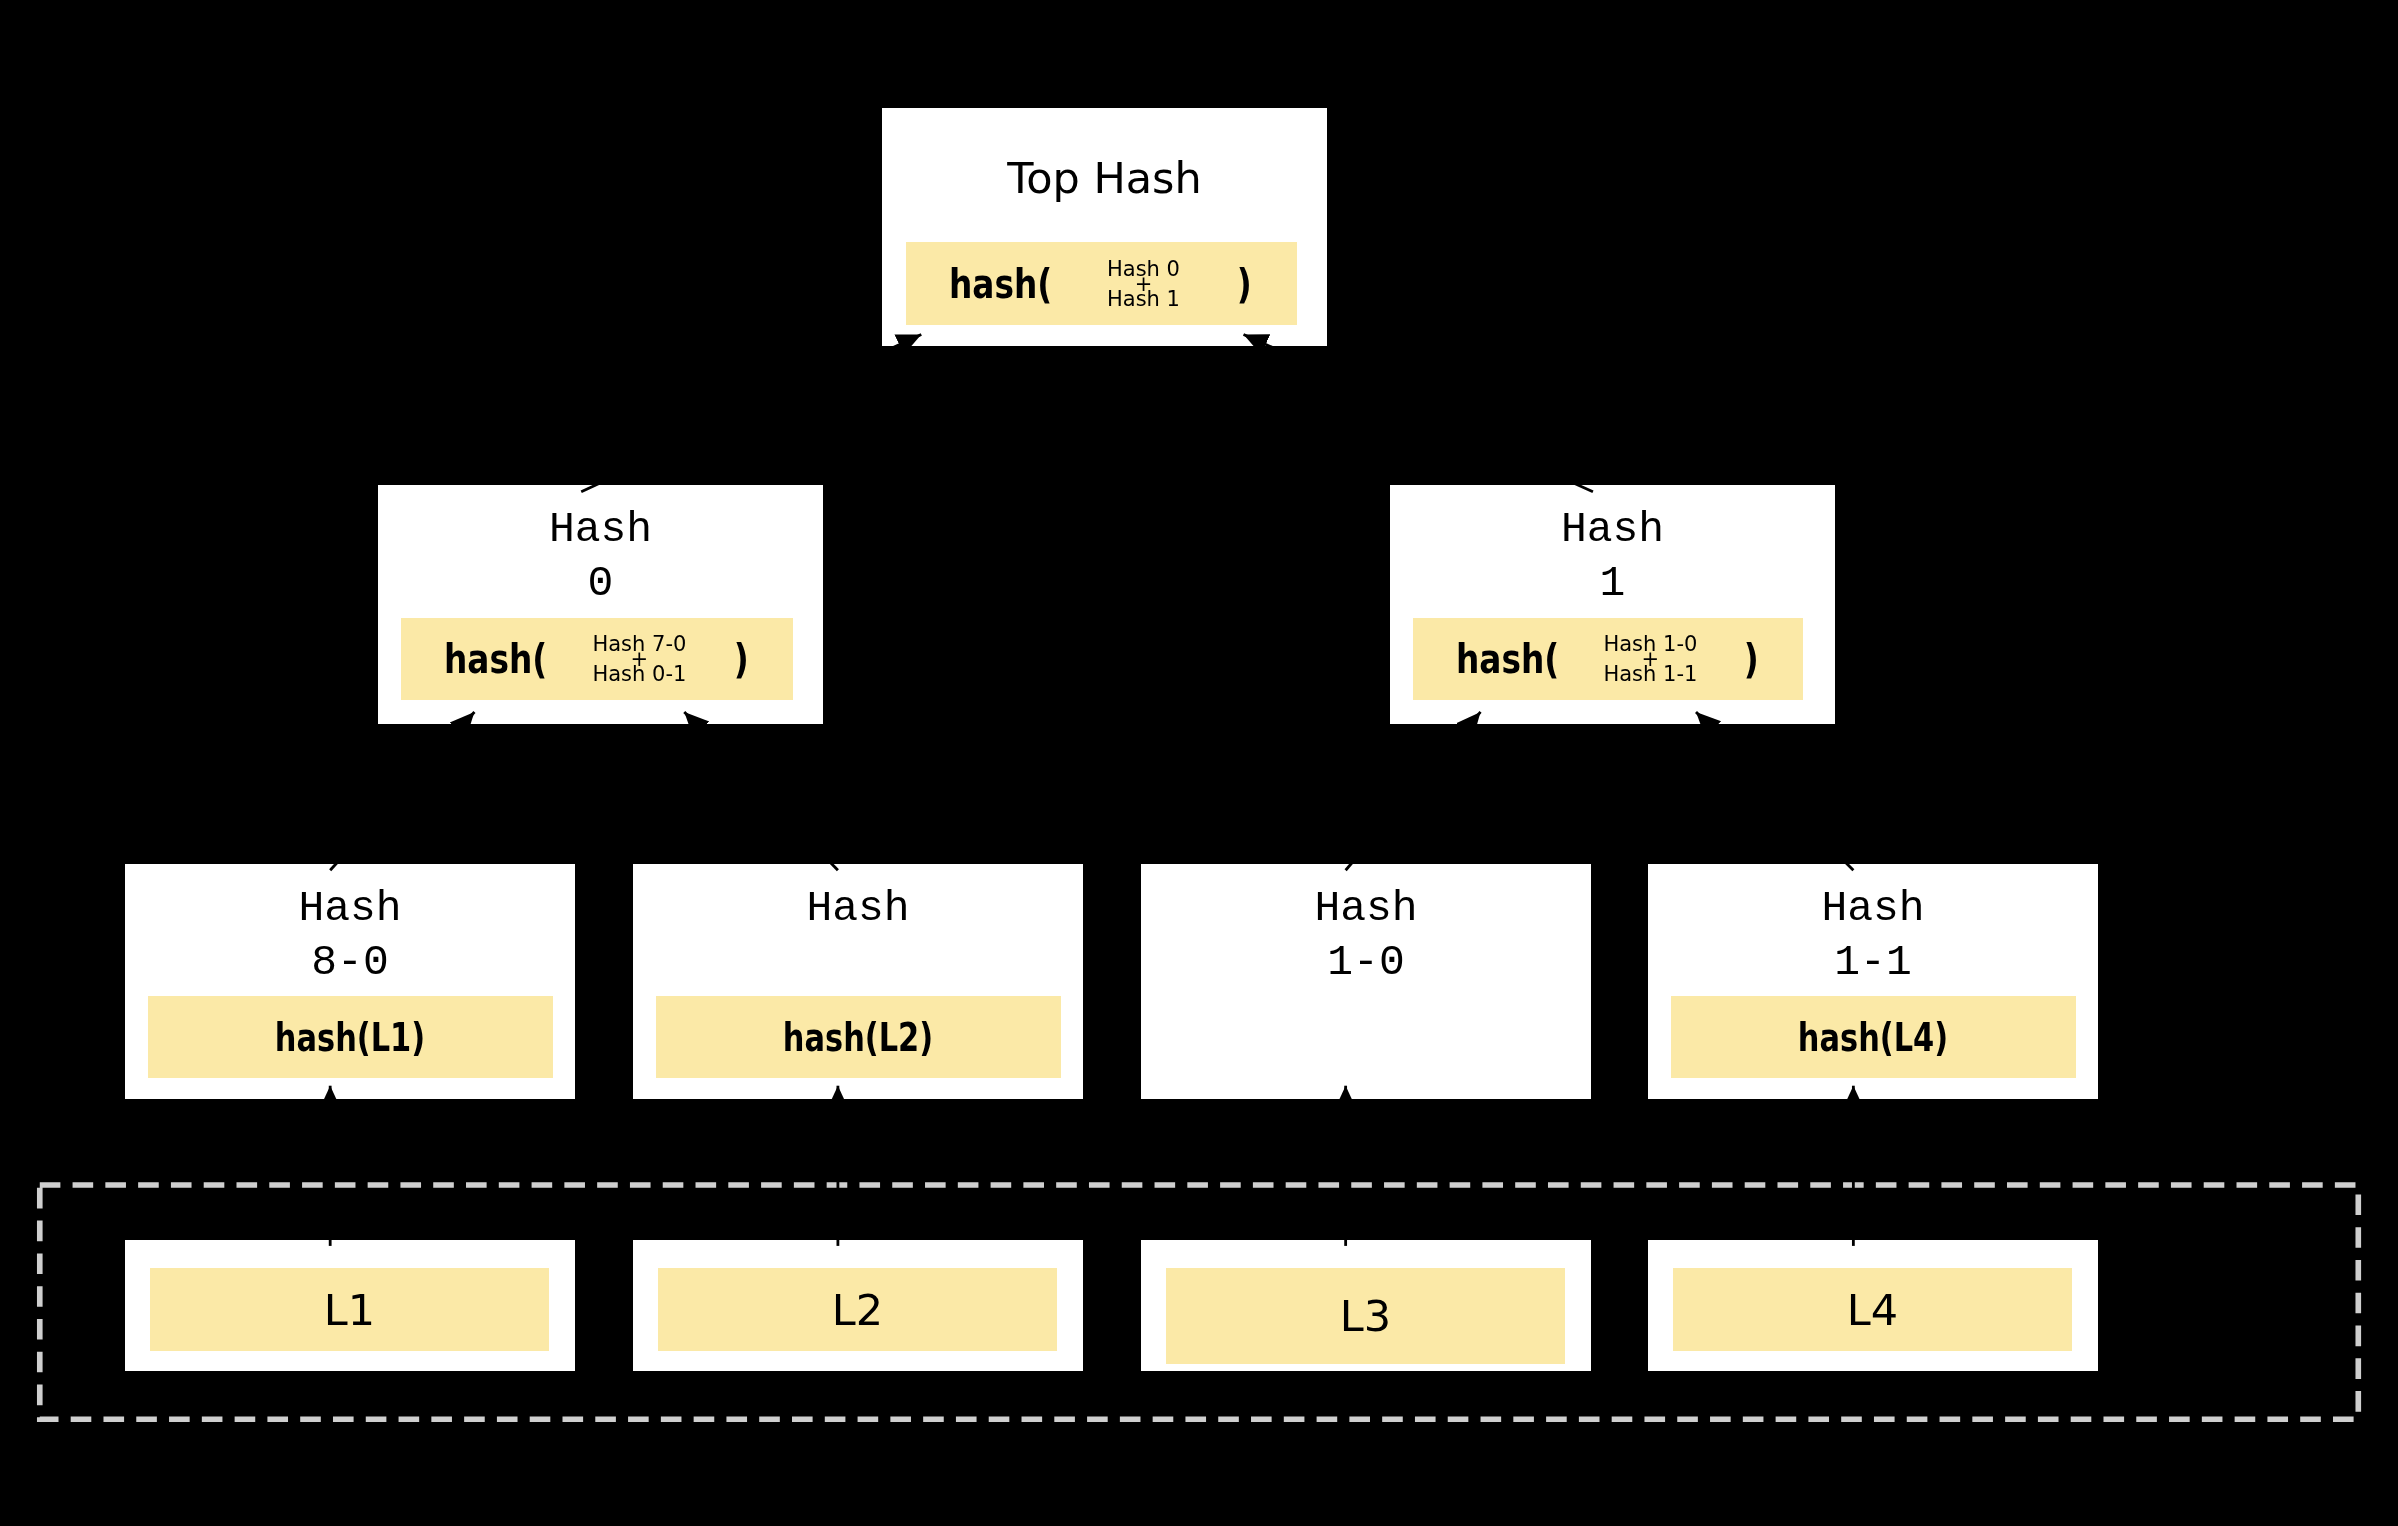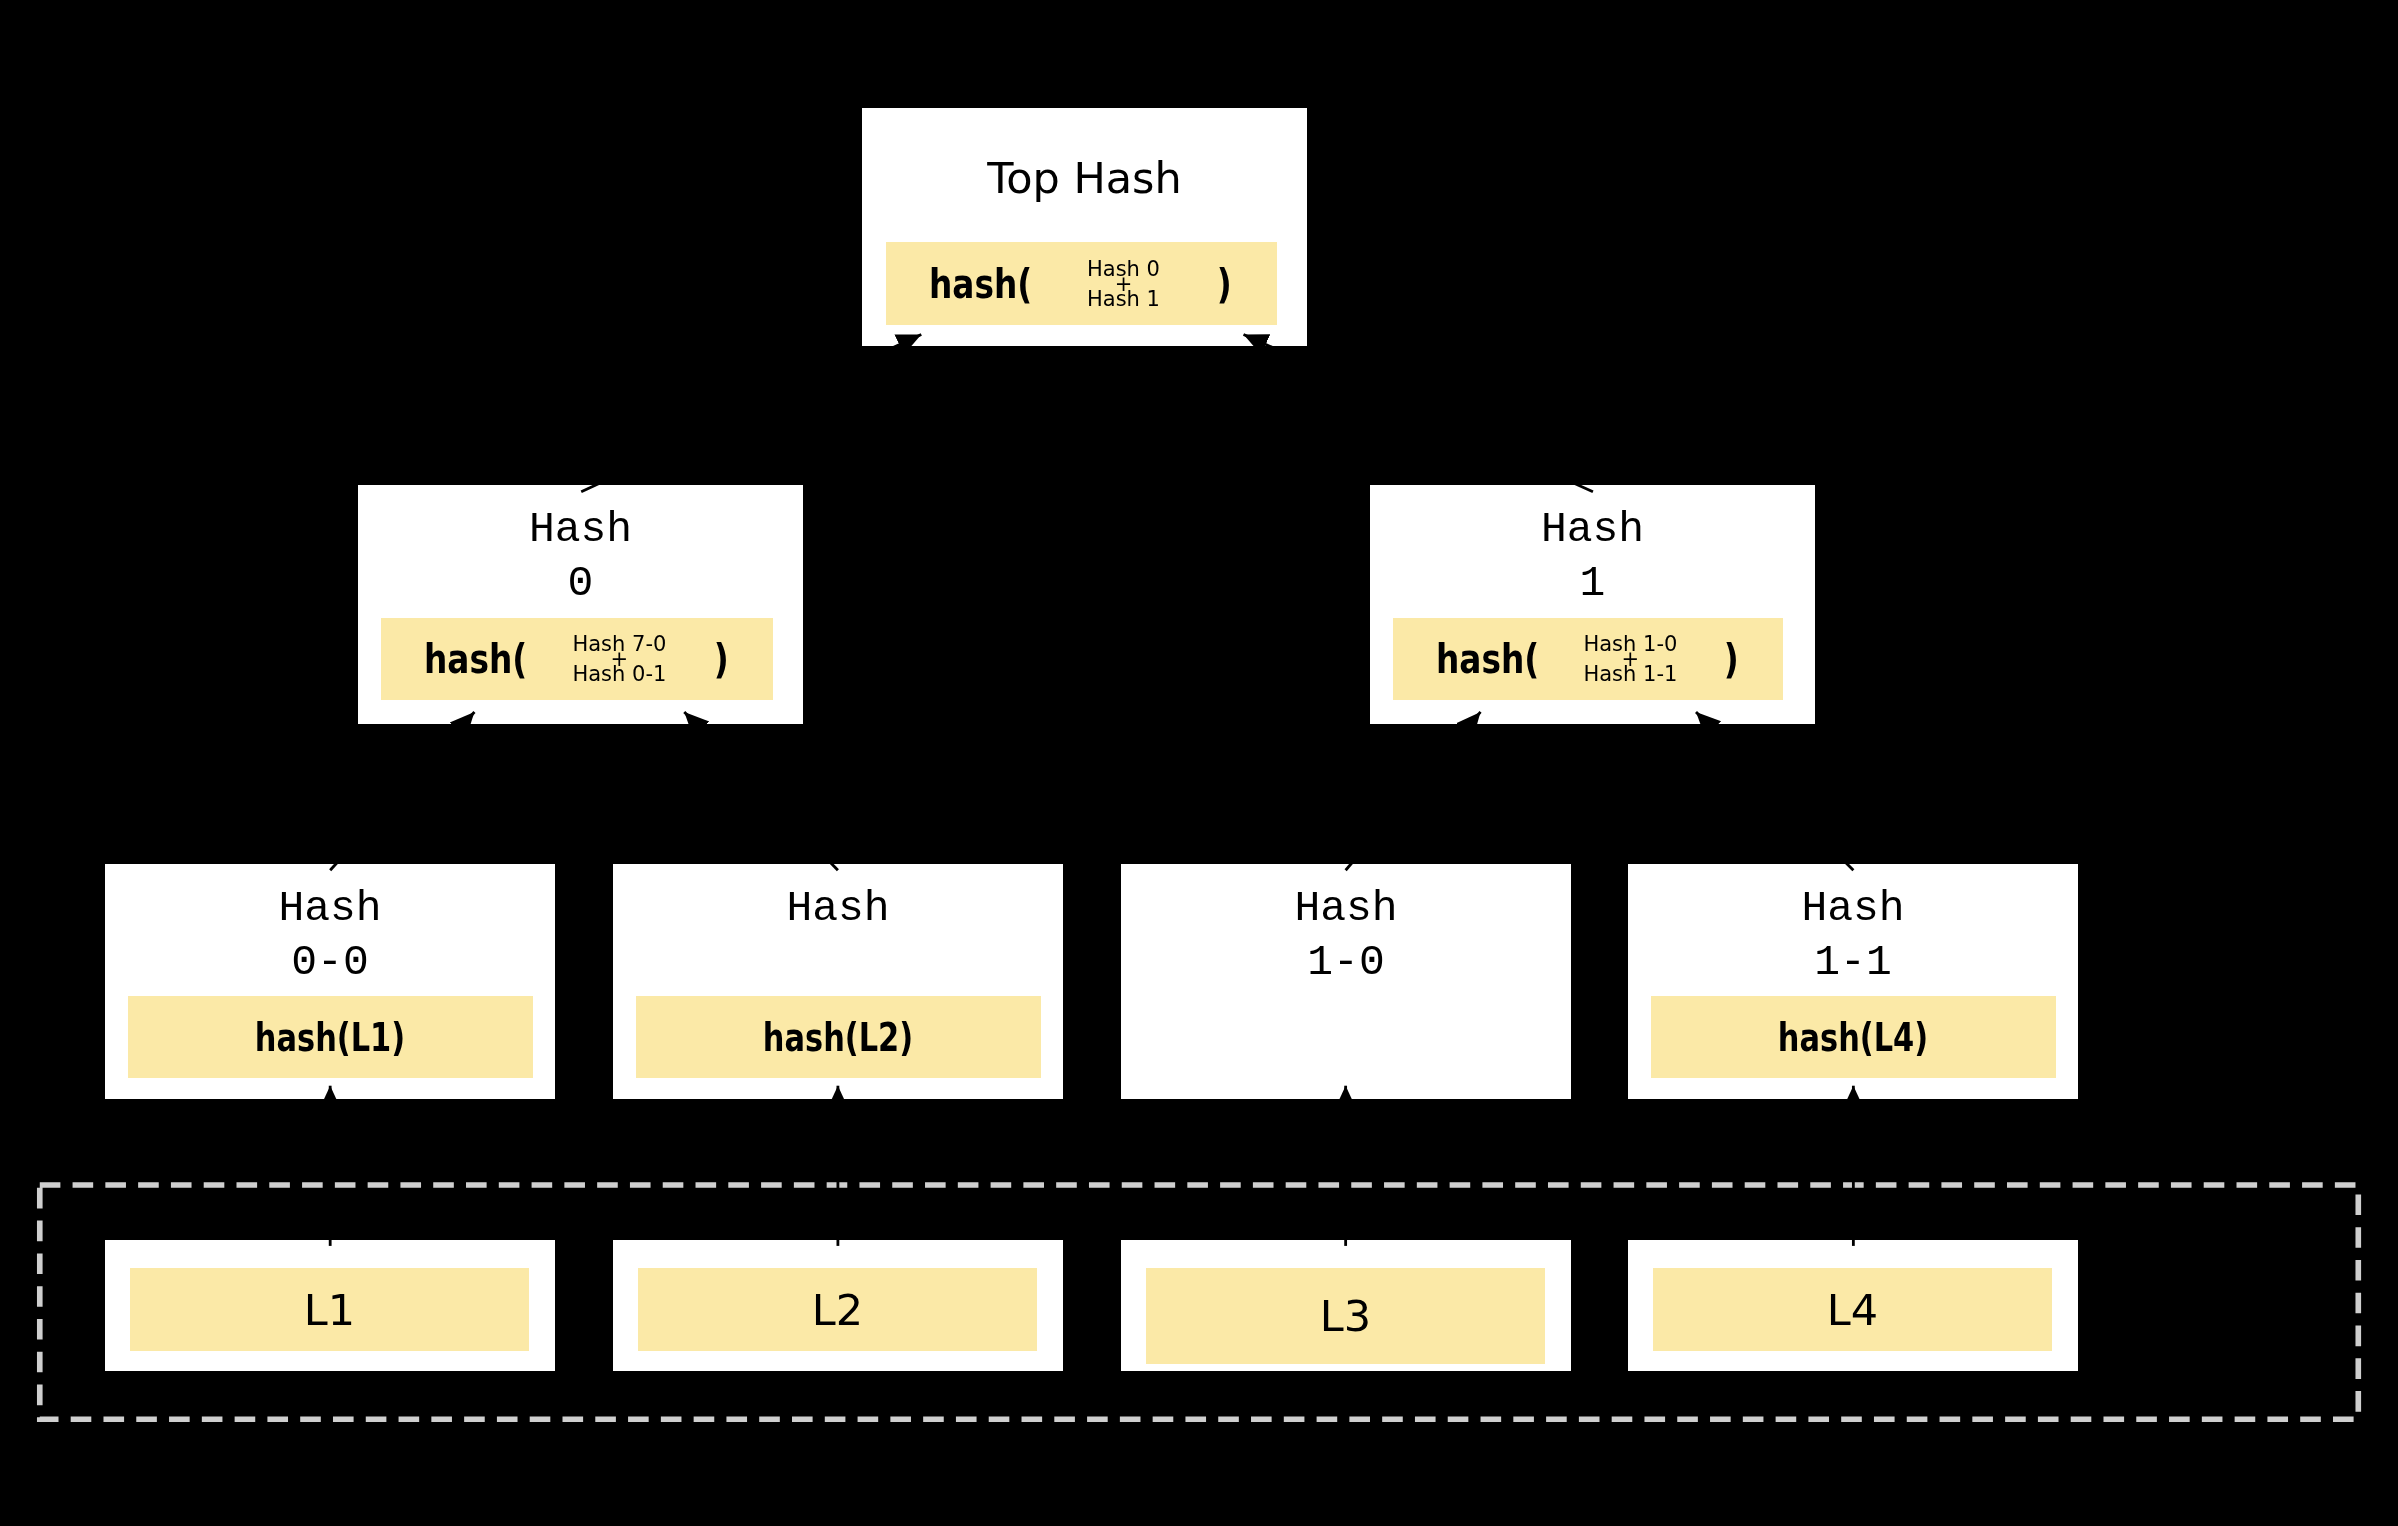--- a/index.html
+++ b/index.html
@@ -5,21 +5,21 @@
   :root{
     --bg:#000000; --node:#ffffff; --hl:#fbe9a7; --dash:#cfcfcf; --ink:#000000;
   }
   html,body{margin:0;padding:0;}
   body{
     width:2399px;height:1526px;position:relative;overflow:hidden;
     background:var(--bg);
     font-family:"DejaVu Sans","Liberation Sans",sans-serif;
     color:var(--ink);
   }
-  .node{position:absolute;background:var(--node);}
+  .node{position:absolute;background:var(--node);margin-left:20px;}
   .title{
     position:absolute;left:0;right:0;top:0;text-align:center;
     font-size:43px;line-height:54px;color:var(--ink);
   }
   .title.one-line{padding-top:43px;}
   .title.two-line{padding-top:18px;font-family:Liberation Mono, monospace;}
   .formula{position:absolute;background:var(--hl);text-decoration:underline;}
   .func{
     position:absolute;top:50%;font-weight:bold;font-size:41px;white-space:nowrap;
   }
@@ -87,21 +87,21 @@
       <div class="plus">+</div>
       <div>Hash 1-1</div>
     </div>
     <span class="func close">)</span>
   </div>
 </div>
 
 <div class="node" style="left:105px;top:864px;width:450px;height:235px">
   <div class="title two-line">
     <div>Hash</div>
-    <div>0-0</div>
+    <div>8-0</div>
   </div>
   <div class="formula" style="left:22.5px;top:132px;width:405px;height:82px">
     <span class="hash-label">hash(L1)</span>
   </div>
 </div>
 
 <div class="node" style="left:613px;top:864px;width:450px;height:235px">
   <div class="title two-line">
     <div>Hash</div>
   </div>

